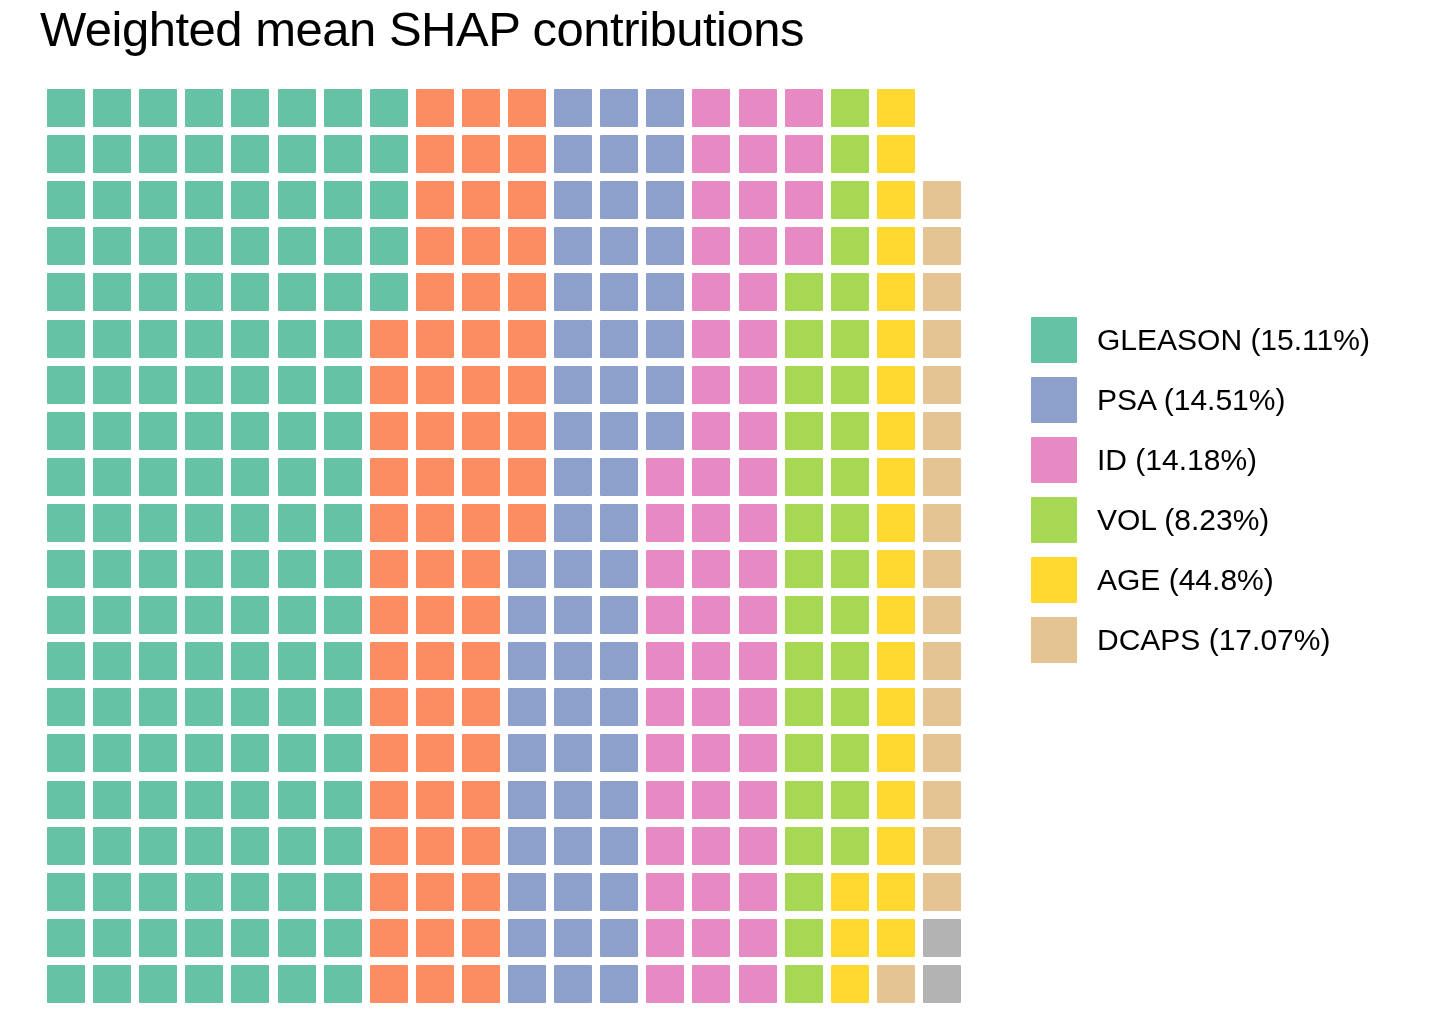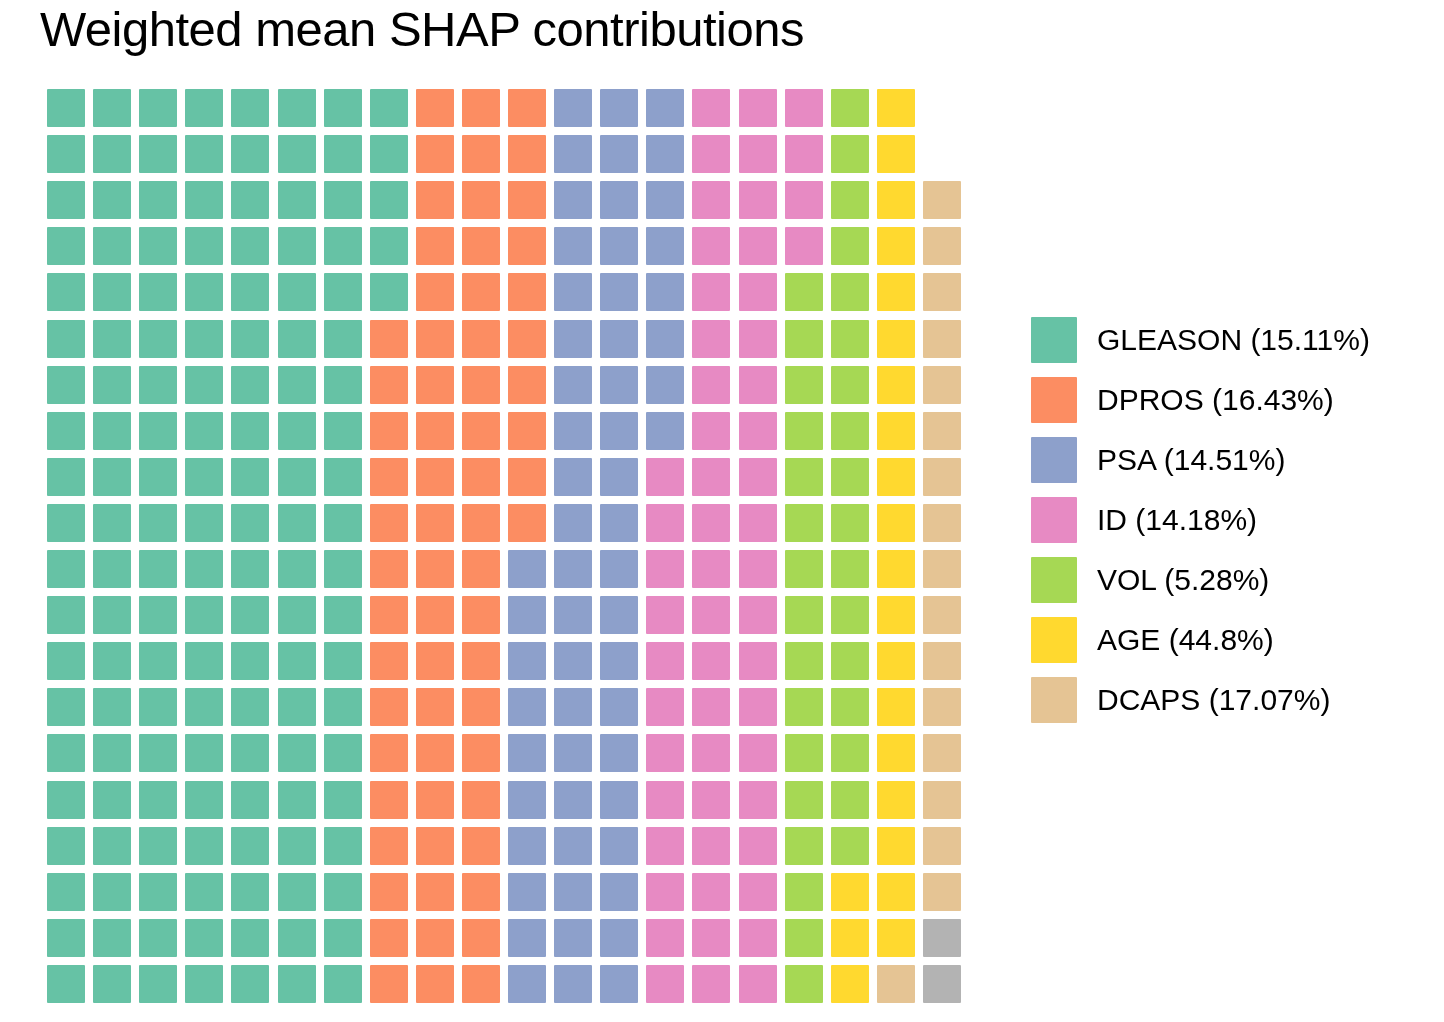--- a/index.html
+++ b/index.html
@@ -473,34 +473,30 @@
     <div class="waffle-tile" style="left: 876px; top: 830px; background: rgb(179, 179, 179);"></div>
     <div class="waffle-tile" style="left: 876px; top: 876px; background: rgb(179, 179, 179);"></div>
   </div>
 
 <div id="legend">
     <div class="legend-item">
       <span class="legend-swatch" style="background: rgb(102, 194, 165);"></span>
       <span class="legend-label">GLEASON (15.11%)</span>
     </div>
     <div class="legend-item">
-      <span class="legend-swatch" style="background: rgb(252, 141, 98);"></span>
-      <span class="legend-label">DPROS (16.43%)</span>
-    </div>
-    <div class="legend-item">
       <span class="legend-swatch" style="background: rgb(141, 160, 203);"></span>
       <span class="legend-label">PSA (14.51%)</span>
     </div>
     <div class="legend-item">
       <span class="legend-swatch" style="background: rgb(231, 138, 195);"></span>
       <span class="legend-label">ID (14.18%)</span>
     </div>
     <div class="legend-item">
       <span class="legend-swatch" style="background: rgb(166, 216, 84);"></span>
-      <span class="legend-label">VOL (5.28%)</span>
+      <span class="legend-label">VOL (8.23%)</span>
     </div>
     <div class="legend-item">
       <span class="legend-swatch" style="background: rgb(255, 217, 47);"></span>
       <span class="legend-label">AGE (44.8%)</span>
     </div>
     <div class="legend-item">
       <span class="legend-swatch" style="background: rgb(229, 196, 148);"></span>
       <span class="legend-label">DCAPS (17.07%)</span>
     </div>
   </div>

